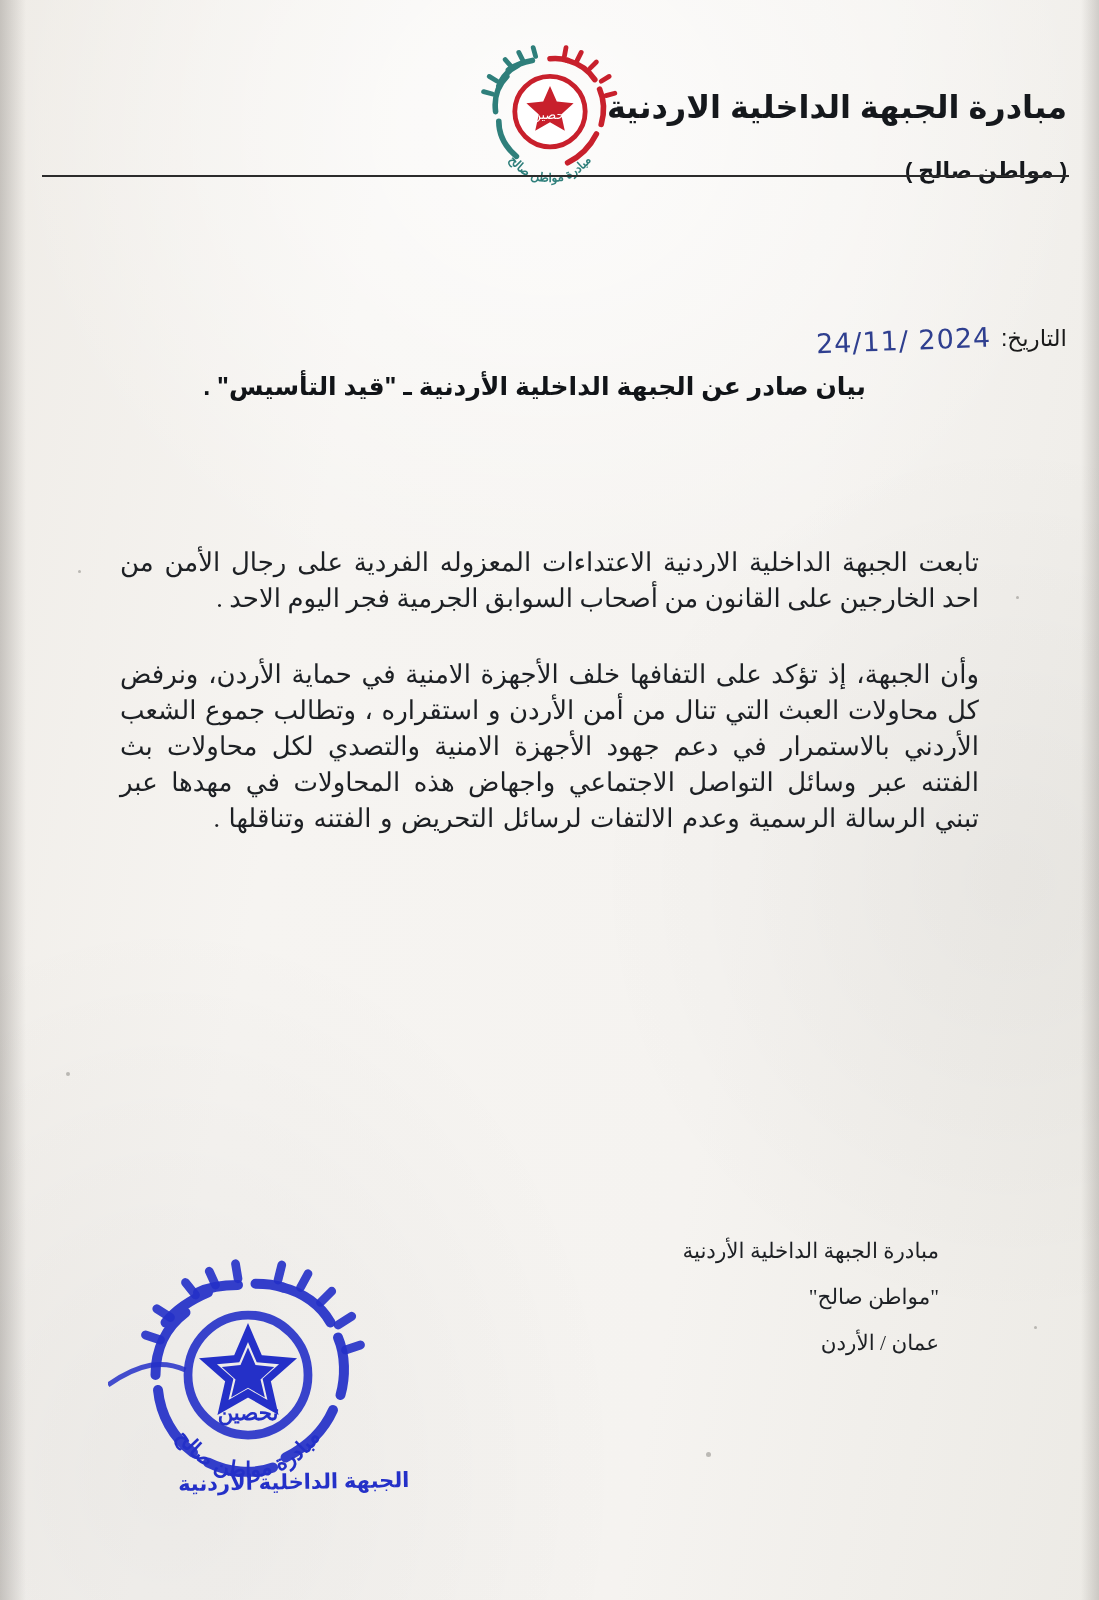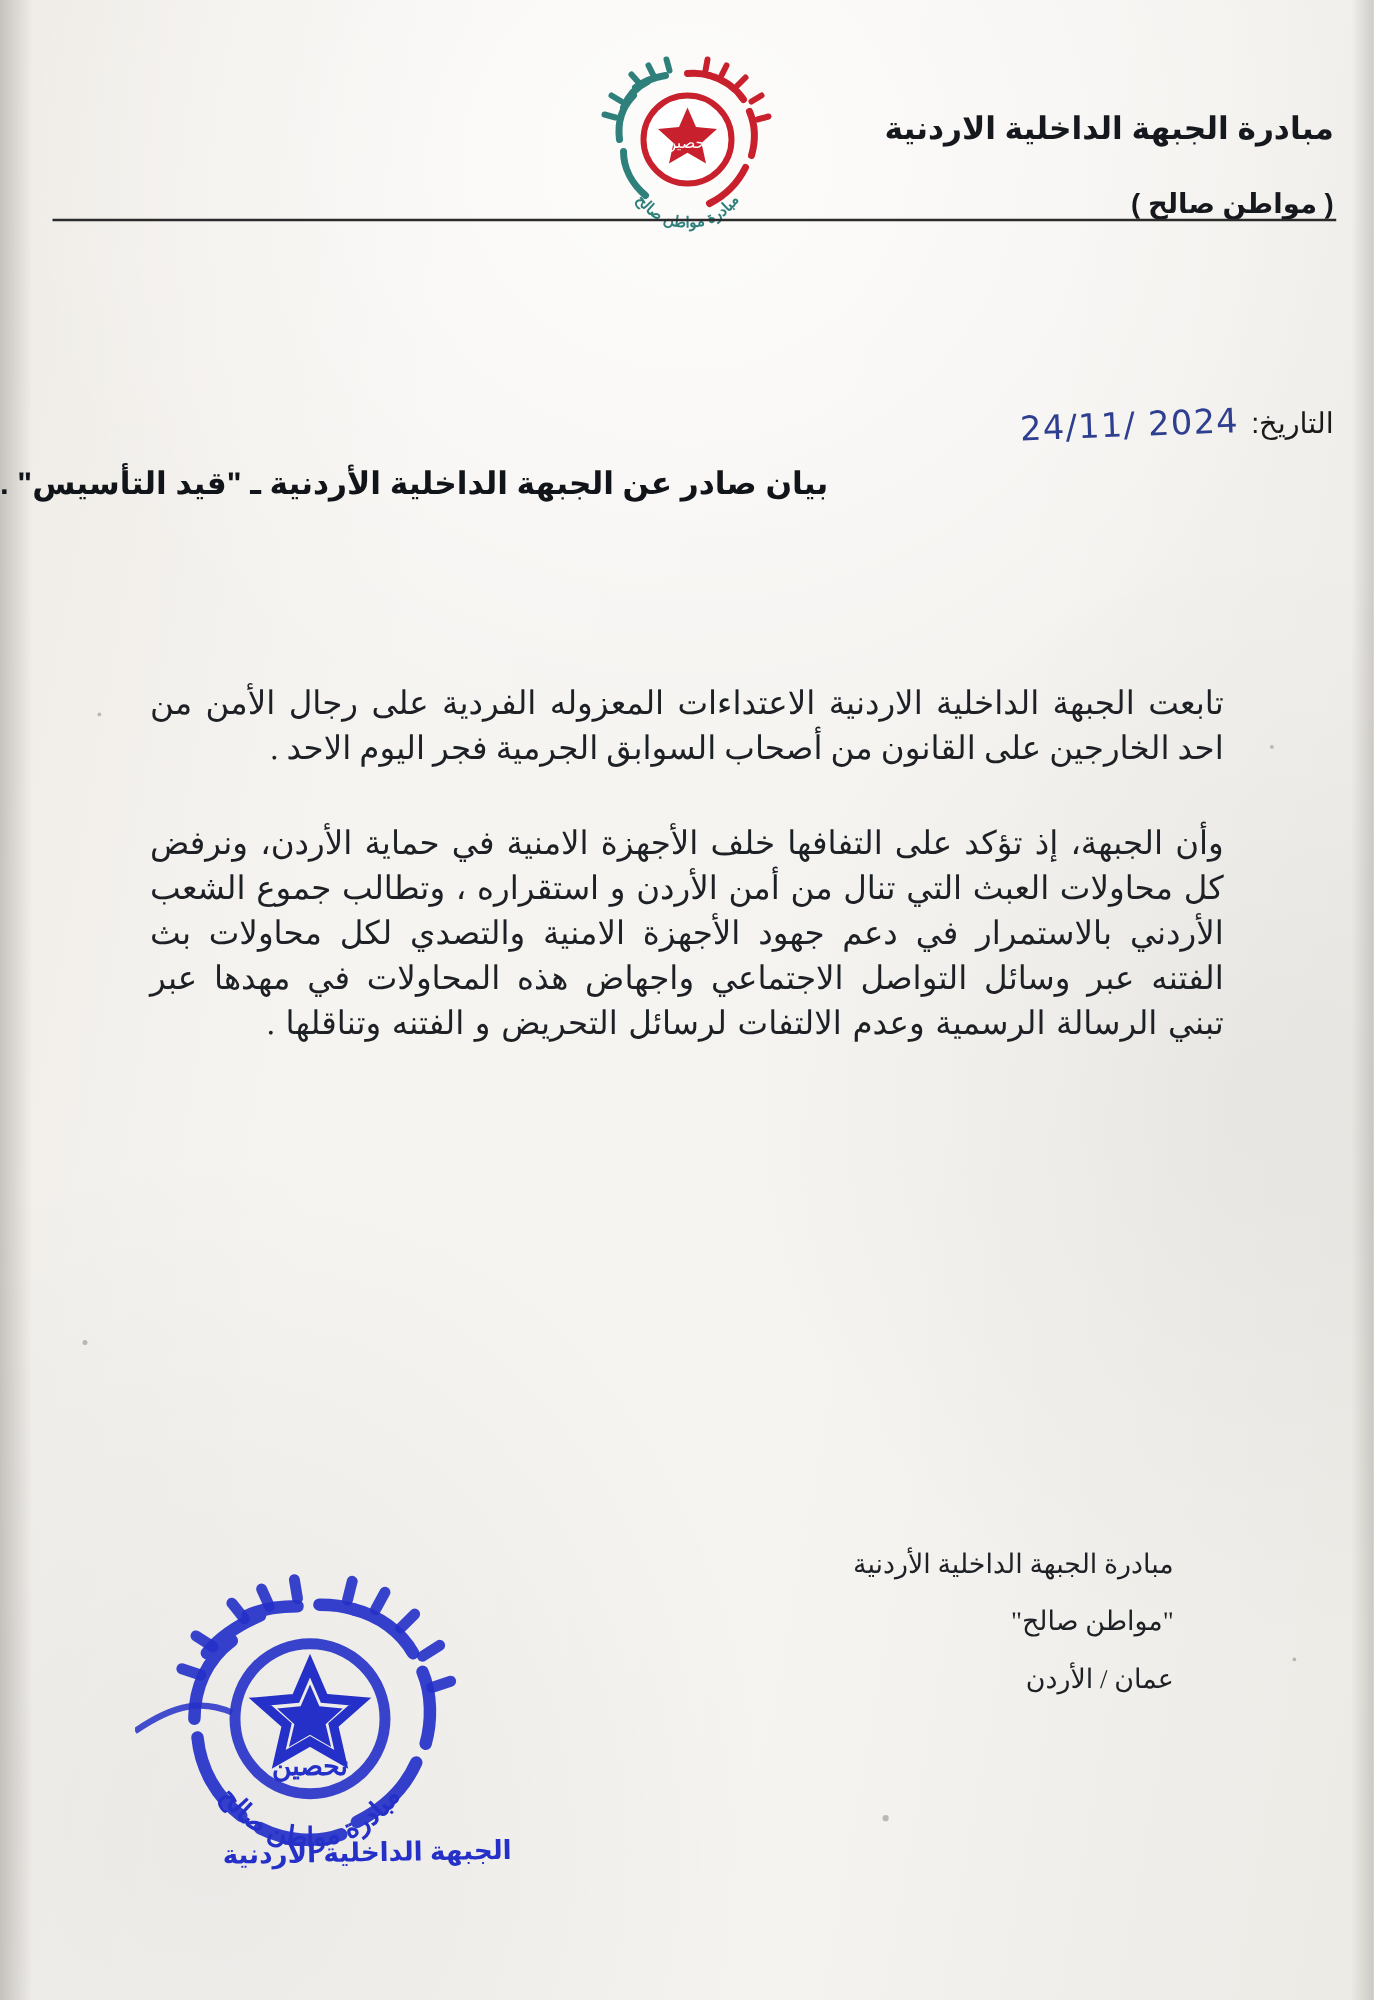--- a/index.html
+++ b/index.html
@@ -54,21 +54,21 @@
   }
   .header-text {
     position: absolute;
     right: 0;
     top: 48px;
     text-align: right;
   }
   .org-title {
     font-family: "Liberation Sans", "DejaVu Sans", sans-serif;
     font-weight: bold;
-    font-size: 25px;
+    font-size: 32px;
     color: #15181c;
     letter-spacing: 0px;
     white-space: nowrap;
   }
   .org-sub {
     font-family: "Liberation Sans", "DejaVu Sans", sans-serif;
     font-weight: bold;
     font-size: 22px;
     color: #15181c;
     margin-top: 32px;
@@ -117,21 +117,21 @@
     transform: rotate(-2.2deg);
     white-space: nowrap;
   }
 
   
   .doc-title {
     position: absolute;
     top: 372px;
     right: 0;
     left: 0;
-    text-align: left;
+    text-align: center;
     font-family: "Liberation Sans", "DejaVu Sans", sans-serif;
     font-weight: bold;
     font-size: 25px;
     color: #111418;
     padding-right: 30px;
   }
 
   
   .body-block {
     position: absolute;

